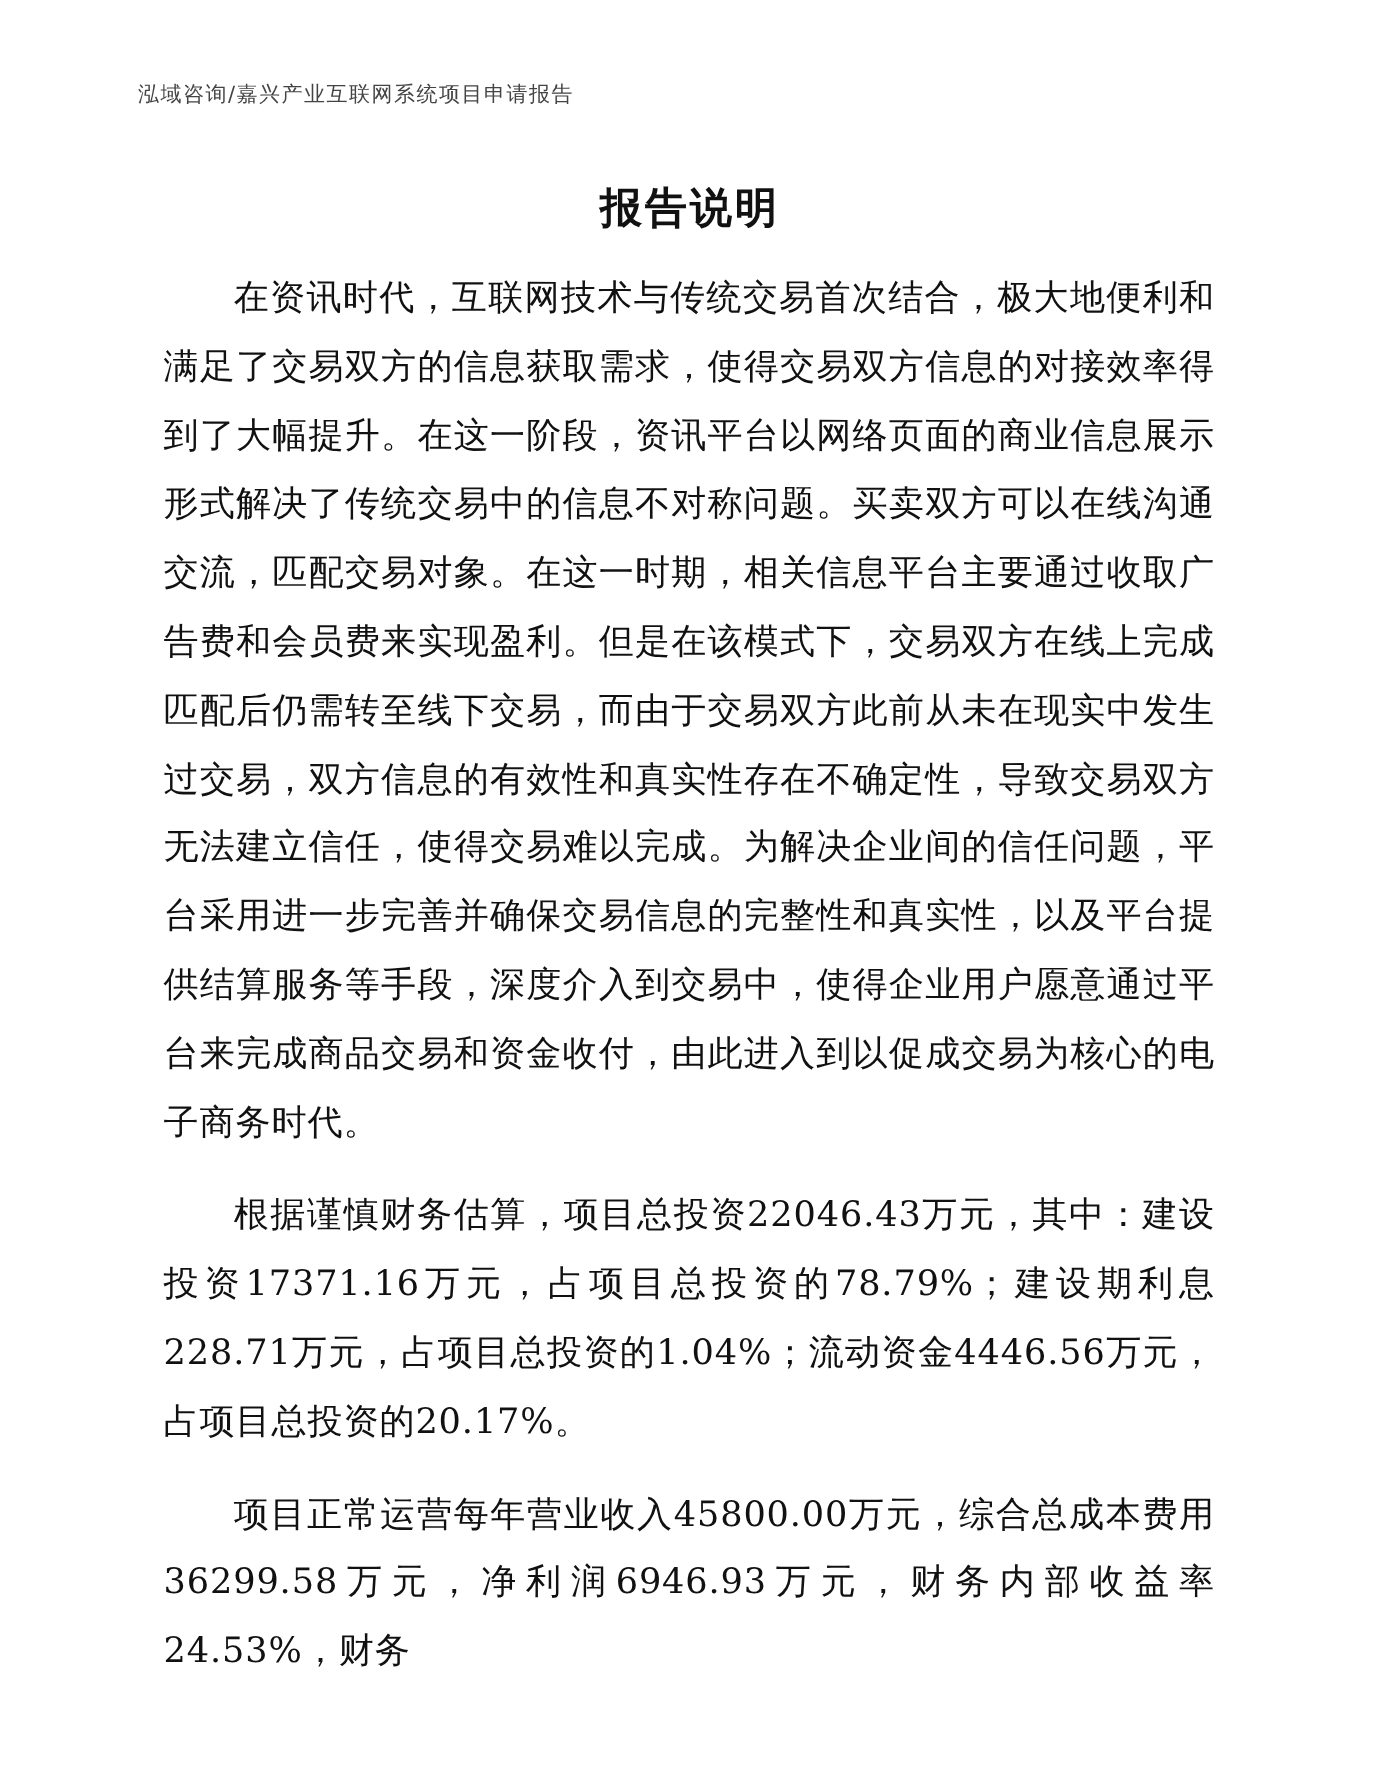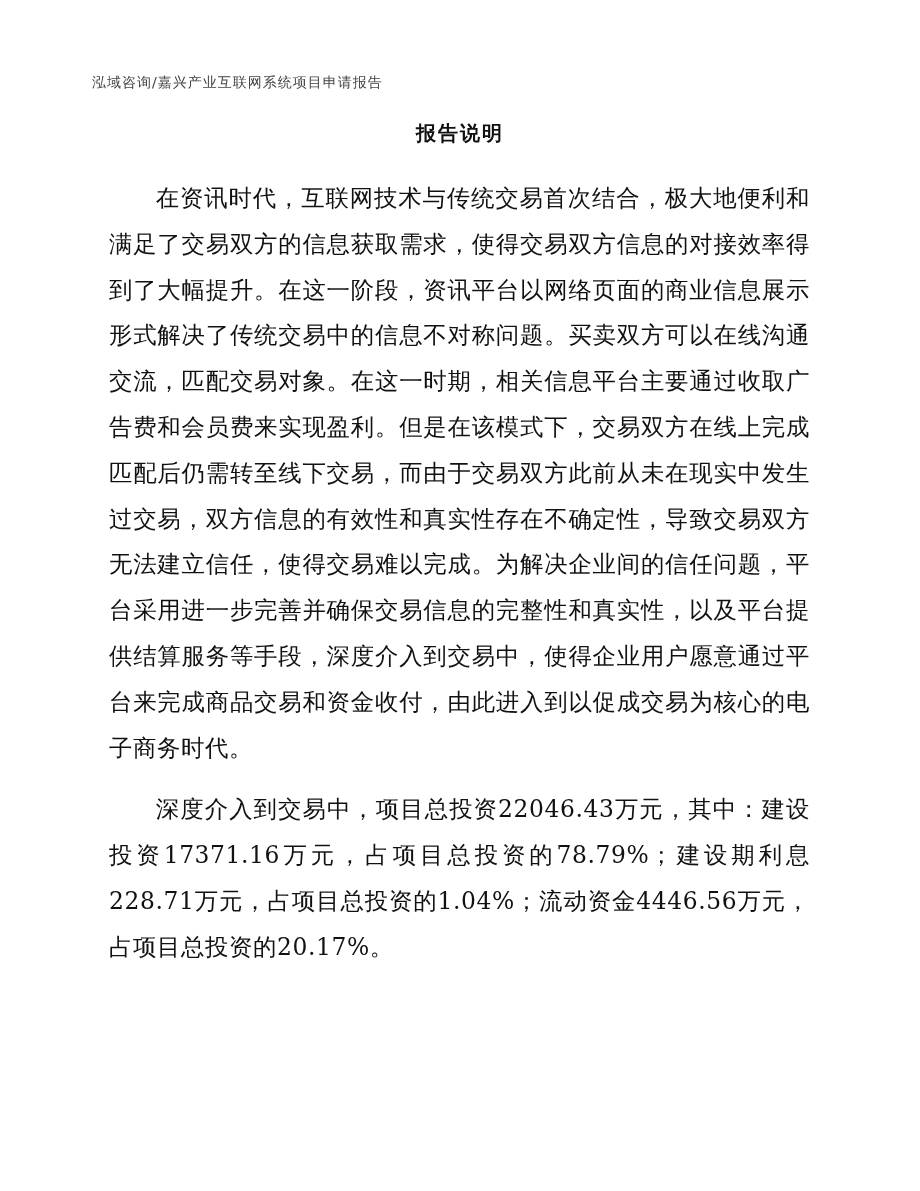--- a/index.html
+++ b/index.html
@@ -1,29 +1,30 @@
 <!DOCTYPE html>
 <html><head>
 <meta charset="utf-8">
 <style>
   html, body { margin: 0; padding: 0; background: #ffffff; }
   body { width: 920px; height: 1191px; position: relative; overflow: hidden;
          font-family: "DejaVu Serif", "Liberation Serif", serif; color: #111111; }
   .running-header { position: absolute; left: 92px; top: 54px; font-size: 14px; color: #444444;
-                    letter-spacing: 1px; font-family: "DejaVu Sans", sans-serif; margin-top: 20px; }
+                    letter-spacing: 1px; font-family: "DejaVu Sans", sans-serif; }
   .page-title { position: absolute; left: 0; width: 920px; top: 120px; text-align: center;
-                font-size: 20px; font-weight: bold; letter-spacing: 2px; font-family: "DejaVu Sans", sans-serif; }
+                font-size: 28px; font-weight: bold; letter-spacing: 2px; font-family: "DejaVu Sans", sans-serif; }
   .body { position: absolute; left: 93px; top: 160px; width: 733px; }
   .para { margin: 16px; font-size: 23.4px; line-height: 45.8px; text-indent: 2em; text-align: justify;
           text-align-last: left; letter-spacing: 0.6px; }
   .para + .para { margin-top: 11px; }
 </style>
 </head>
 <body>
 
 <div class="running-header">泓域咨询/嘉兴产业互联网系统项目申请报告</div>
 
 <div class="page-title">报告说明</div>
 
 <div class="body">
   <p class="para">在资讯时代，互联网技术与传统交易首次结合，极大地便利和满足了交易双方的信息获取需求，使得交易双方信息的对接效率得到了大幅提升。在这一阶段，资讯平台以网络页面的商业信息展示形式解决了传统交易中的信息不对称问题。买卖双方可以在线沟通交流，匹配交易对象。在这一时期，相关信息平台主要通过收取广告费和会员费来实现盈利。但是在该模式下，交易双方在线上完成匹配后仍需转至线下交易，而由于交易双方此前从未在现实中发生过交易，双方信息的有效性和真实性存在不确定性，导致交易双方无法建立信任，使得交易难以完成。为解决企业间的信任问题，平台采用进一步完善并确保交易信息的完整性和真实性，以及平台提供结算服务等手段，深度介入到交易中，使得企业用户愿意通过平台来完成商品交易和资金收付，由此进入到以促成交易为核心的电子商务时代。</p>
-  <p class="para">深度介入到交易中，项目总投资22046.43万元，其中：建设投资17371.16万元，占项目总投资的78.79%；建设期利息228.71万元，占项目总投资的1.04%；流动资金4446.56万元，占项目总投资的20.17%。</p>
+  <p class="para">根据谨慎财务估算，项目总投资22046.43万元，其中：建设投资17371.16万元，占项目总投资的78.79%；建设期利息228.71万元，占项目总投资的1.04%；流动资金4446.56万元，占项目总投资的20.17%。</p>
+  <p class="para">项目正常运营每年营业收入45800.00万元，综合总成本费用36299.58万元，净利润6946.93万元，财务内部收益率24.53%，财务</p>
 </div>
 
 </body></html>

